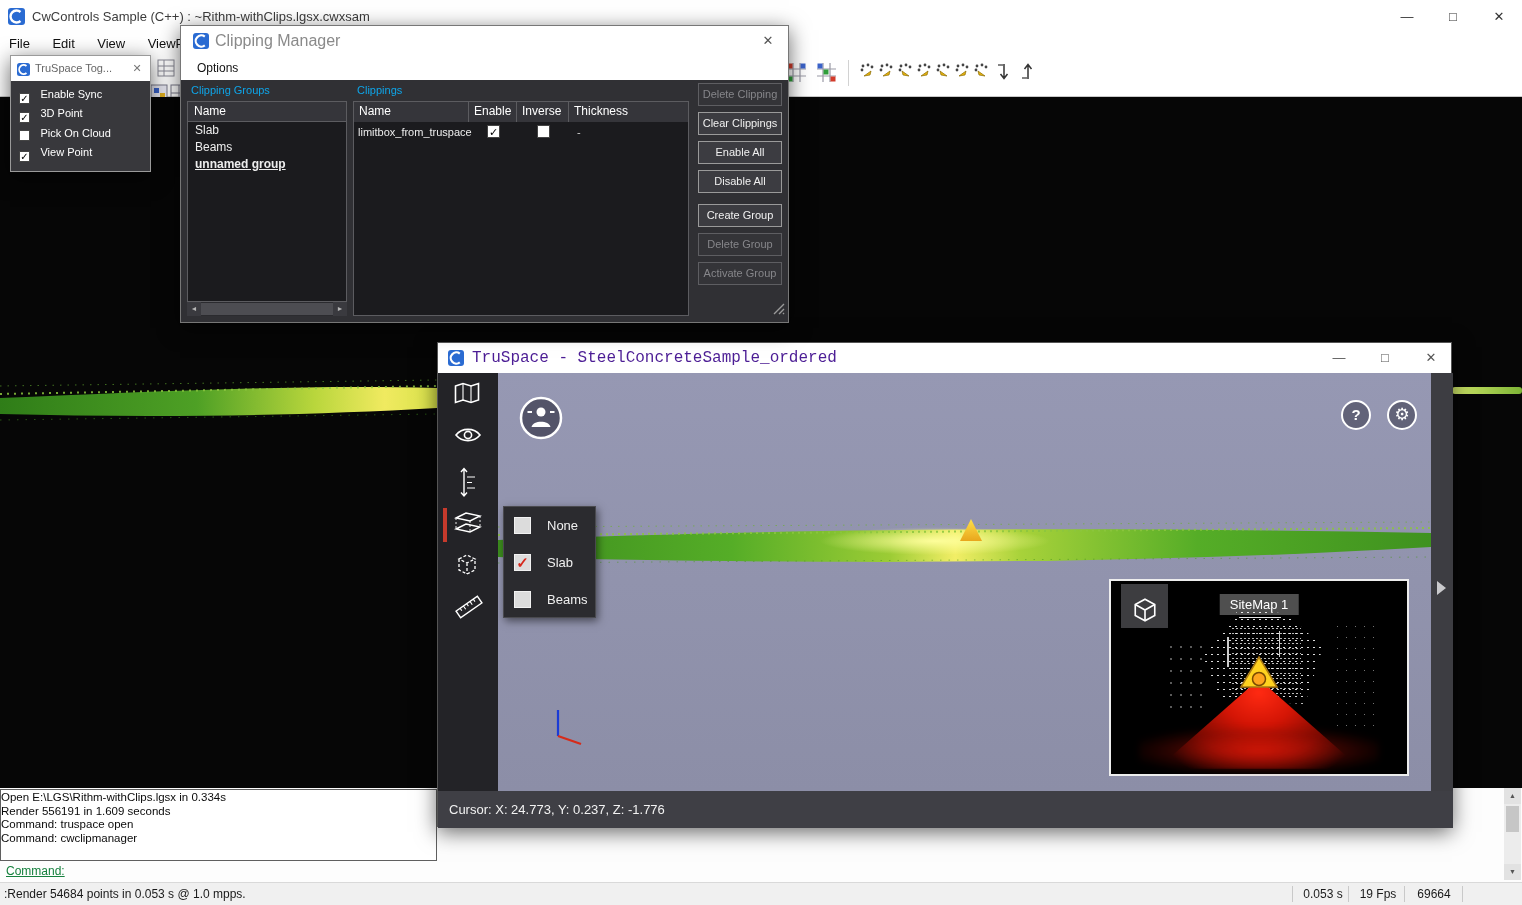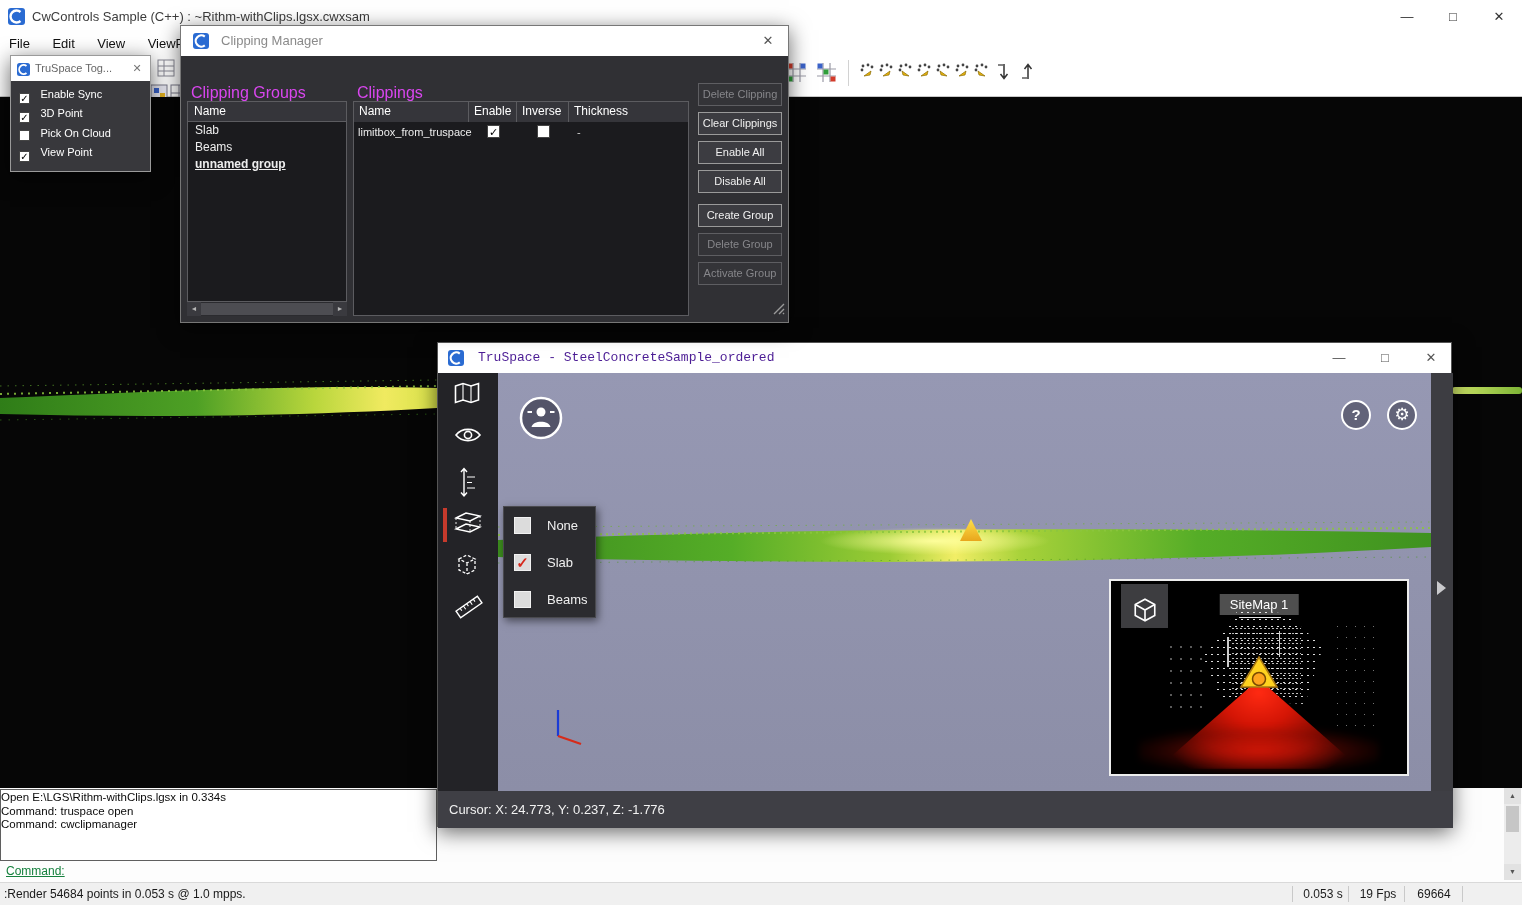--- a/index.html
+++ b/index.html
@@ -17,31 +17,31 @@
   .menu-item { display:inline-block; padding:0 9px; font-size:13px; line-height:21px; color:#111; }
   .toolbar { left:0; top:54px; width:1522px; height:43px; background:#fff; border-bottom:1px solid #c9c9c9; }
   .tbi { position:absolute; top:8px; width:22px; height:22px; }
   .tbsep { position:absolute; top:6px; width:1px; height:26px; background:#d2d2d2; }
 
   .client { left:0; top:97px; width:1522px; height:691px; background:#060606; }
 
   
   .win { background:#303034; box-shadow:0 5px 20px rgba(0,0,0,.6); border:1px solid #777; }
   .win-title { position:absolute; left:0; top:0; right:0; height:30px; background:#fff; }
-  .win-title .t { position:absolute; left:40px; top:0; height:30px; line-height:30px; font-size:13px; }
+  .win-title .t { position:absolute; left:34px; top:0; height:30px; line-height:30px; font-size:16px; }
   .xbtn { position:absolute; top:0; width:30px; height:30px; text-align:center; line-height:30px; color:#555; font-size:13px; }
 
   
   .cb { display:inline-block; background:#fff; border:1px solid #444; color:#000; text-align:center; }
   .cb13 { width:13px; height:13px; font-size:11px; line-height:12px; }
   .cb11 { width:11px; height:11px; font-size:10px; line-height:10px; }
   .cb17 { width:17px; height:17px; font-size:15px; line-height:16px; background:#dcdcdc; border:1px solid #f2f2f2; font-weight:bold; color:#d6281c; }
 
   
-  .cm-label { position:absolute; font-size:16px; color:#d946ef; }
+  .cm-label { position:absolute; font-size:11px; color:#0ea5e9; }
   .list { position:absolute; background:#1b1b1e; border:1px solid #5c5c60; }
   .list-head { height:20px; background:#35353a; border-bottom:1px solid #5c5c60; color:#fff; font-size:12px; line-height:19px; padding-left:6px; }
   .list-item { height:17px; line-height:17px; padding-left:7px; font-size:12px; color:#ededed; }
   .hscroll { position:absolute; background:#2b2b2f; }
   .hs-btn { position:absolute; top:0; width:14px; height:14px; background:#3a3a3f; color:#b5b5b5; font-size:7px; text-align:center; line-height:14px; }
   .hs-thumb { position:absolute; left:14px; top:1px; right:14px; height:12px; background:#4d4d52; }
   .col { position:absolute; top:0; height:20px; background:#35353a; border-right:1px solid #5c5c60; color:#fff; font-size:12px; line-height:19px; padding-left:5px; }
   .btn { position:absolute; left:517px; width:84px; height:23px; background:#3c3c41; border:1px solid #9a9a9a; color:#f0f0f0; font-size:11px; text-align:center; line-height:21px; }
   .btn.disabled { color:#86868a; border-color:#5e5e62; background:#343438; }
 
@@ -216,20 +216,21 @@
       <path d="M0,26 L437,18" stroke="#8cc63f" stroke-width="2" stroke-dasharray="2 5" opacity=".85"></path>
       <path d="M0,52 L437,46" stroke="#3f8c1e" stroke-width="1" stroke-dasharray="1.5 7" opacity=".6"></path>
     </svg>
   </div>
 
   <div class="abs" style="left:1452px;top:387px;width:70px;height:7px;z-index:2;filter:blur(.5px);background:linear-gradient(to right,#cfe468,#7db436);border-radius:3px;"></div>
 
   <div class="abs output">
     <div class="logbox">
       <div class="logline">Open E:\LGS\Rithm-withClips.lgsx in 0.334s</div>
+      <div class="logline">Render 556191 in 1.609 seconds</div>
       <div class="logline">Command: truspace open</div>
       <div class="logline">Command: cwclipmanager</div>
     </div>
     <div class="abs" style="left:6px;top:76px;font-size:12px;color:#15803d;text-decoration:underline;">Command:</div>
     <div class="abs" style="left:62px;top:76px;right:30px;height:15px;"></div>
     <div class="vscroll">
       <span class="vs-btn" style="top:0;">▲</span>
       <span class="abs" style="left:2px;top:18px;width:13px;height:26px;background:#c6c6c6;"></span>
       <span class="vs-btn" style="top:76px;">▼</span>
     </div>
@@ -407,20 +408,23 @@
     <div class="win-title">
       <span class="abs" style="left:12px;top:7px;">
         <svg width="16" height="16">
             <rect width="16" height="16" rx="3" fill="#2a6bd2"></rect>
             <path d="M11.8 3.6 A5.6 5.6 0 1 0 11.8 12.4" stroke="#fff" stroke-width="2.2" fill="none"></path>
           </svg>
       </span>
       <span class="t" style="color:#8a8a8a;">Clipping Manager</span>
       <span class="xbtn" style="right:5px;">✕</span>
     </div>
+    <div class="abs" style="left:0;top:30px;width:607px;height:24px;background:#fff;">
+      <span style="position:absolute;left:16px;line-height:24px;font-size:12px;color:#111;">Options</span>
+    </div>
 
     <span class="cm-label" style="left:10px;top:58px;">Clipping Groups</span>
     <span class="cm-label" style="left:176px;top:58px;">Clippings</span>
 
     <div class="list" style="left:6px;top:75px;width:160px;height:201px;">
       <div class="list-head">Name</div>
       <div class="list-item">Slab</div>
       <div class="list-item">Beams</div>
       <div class="list-item bold">unnamed group</div>
     </div>

